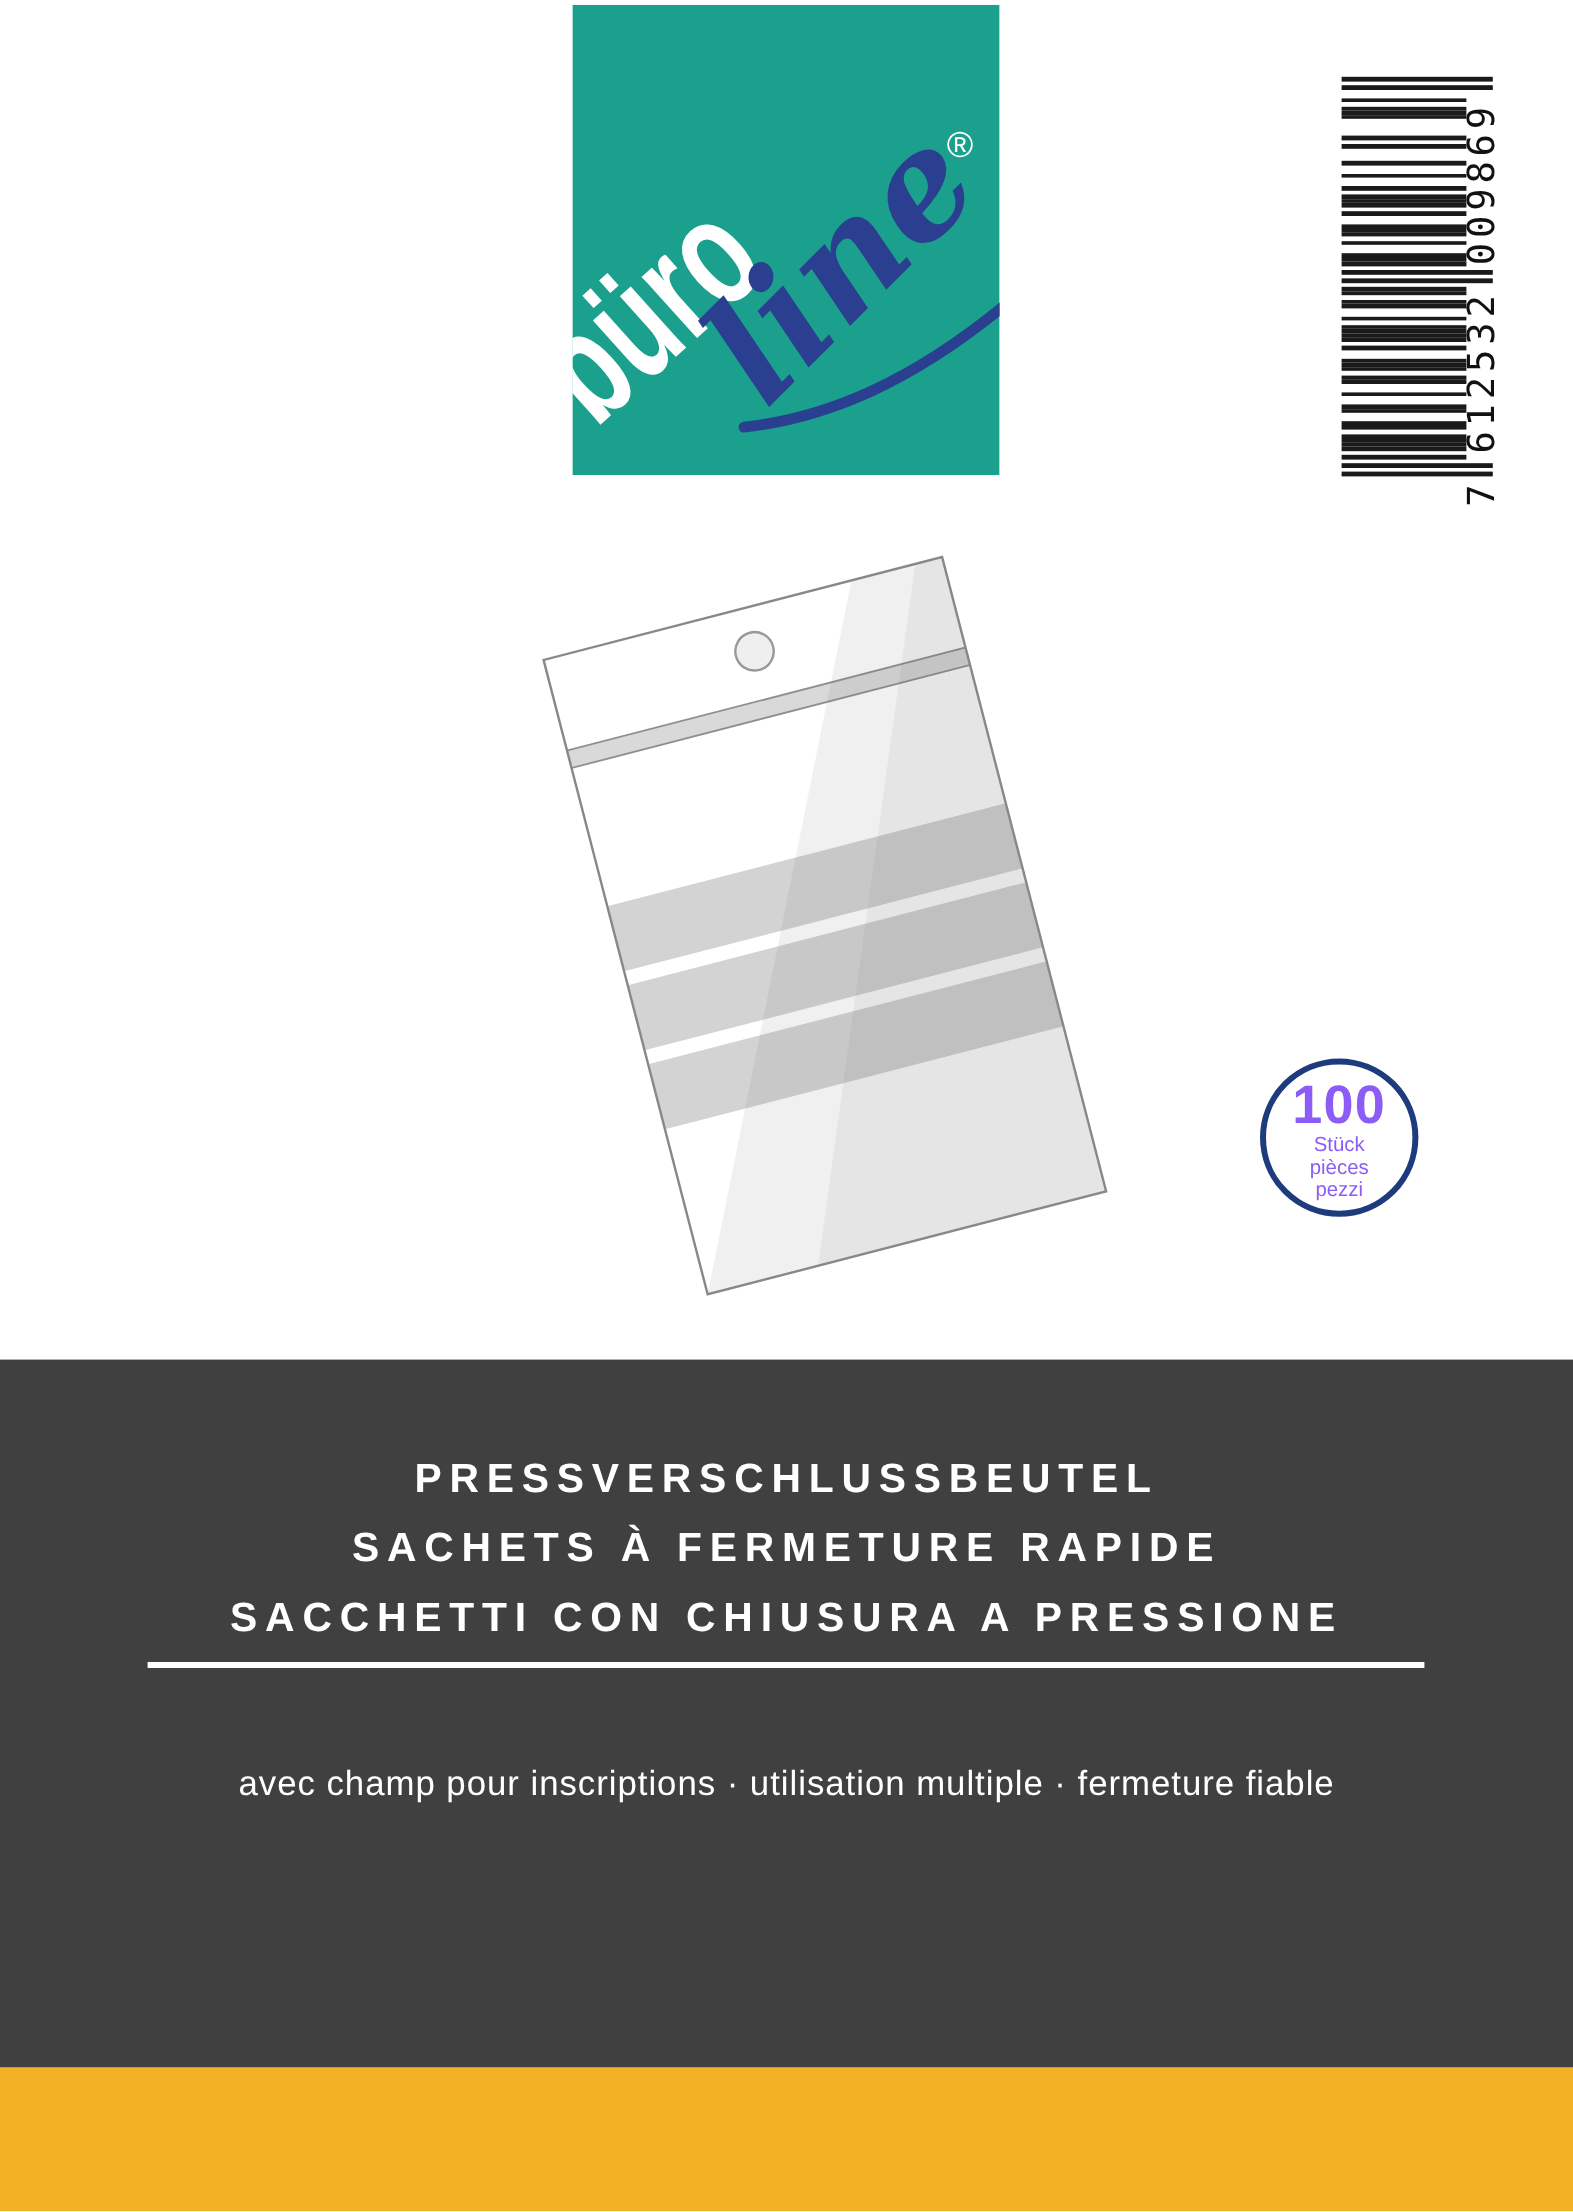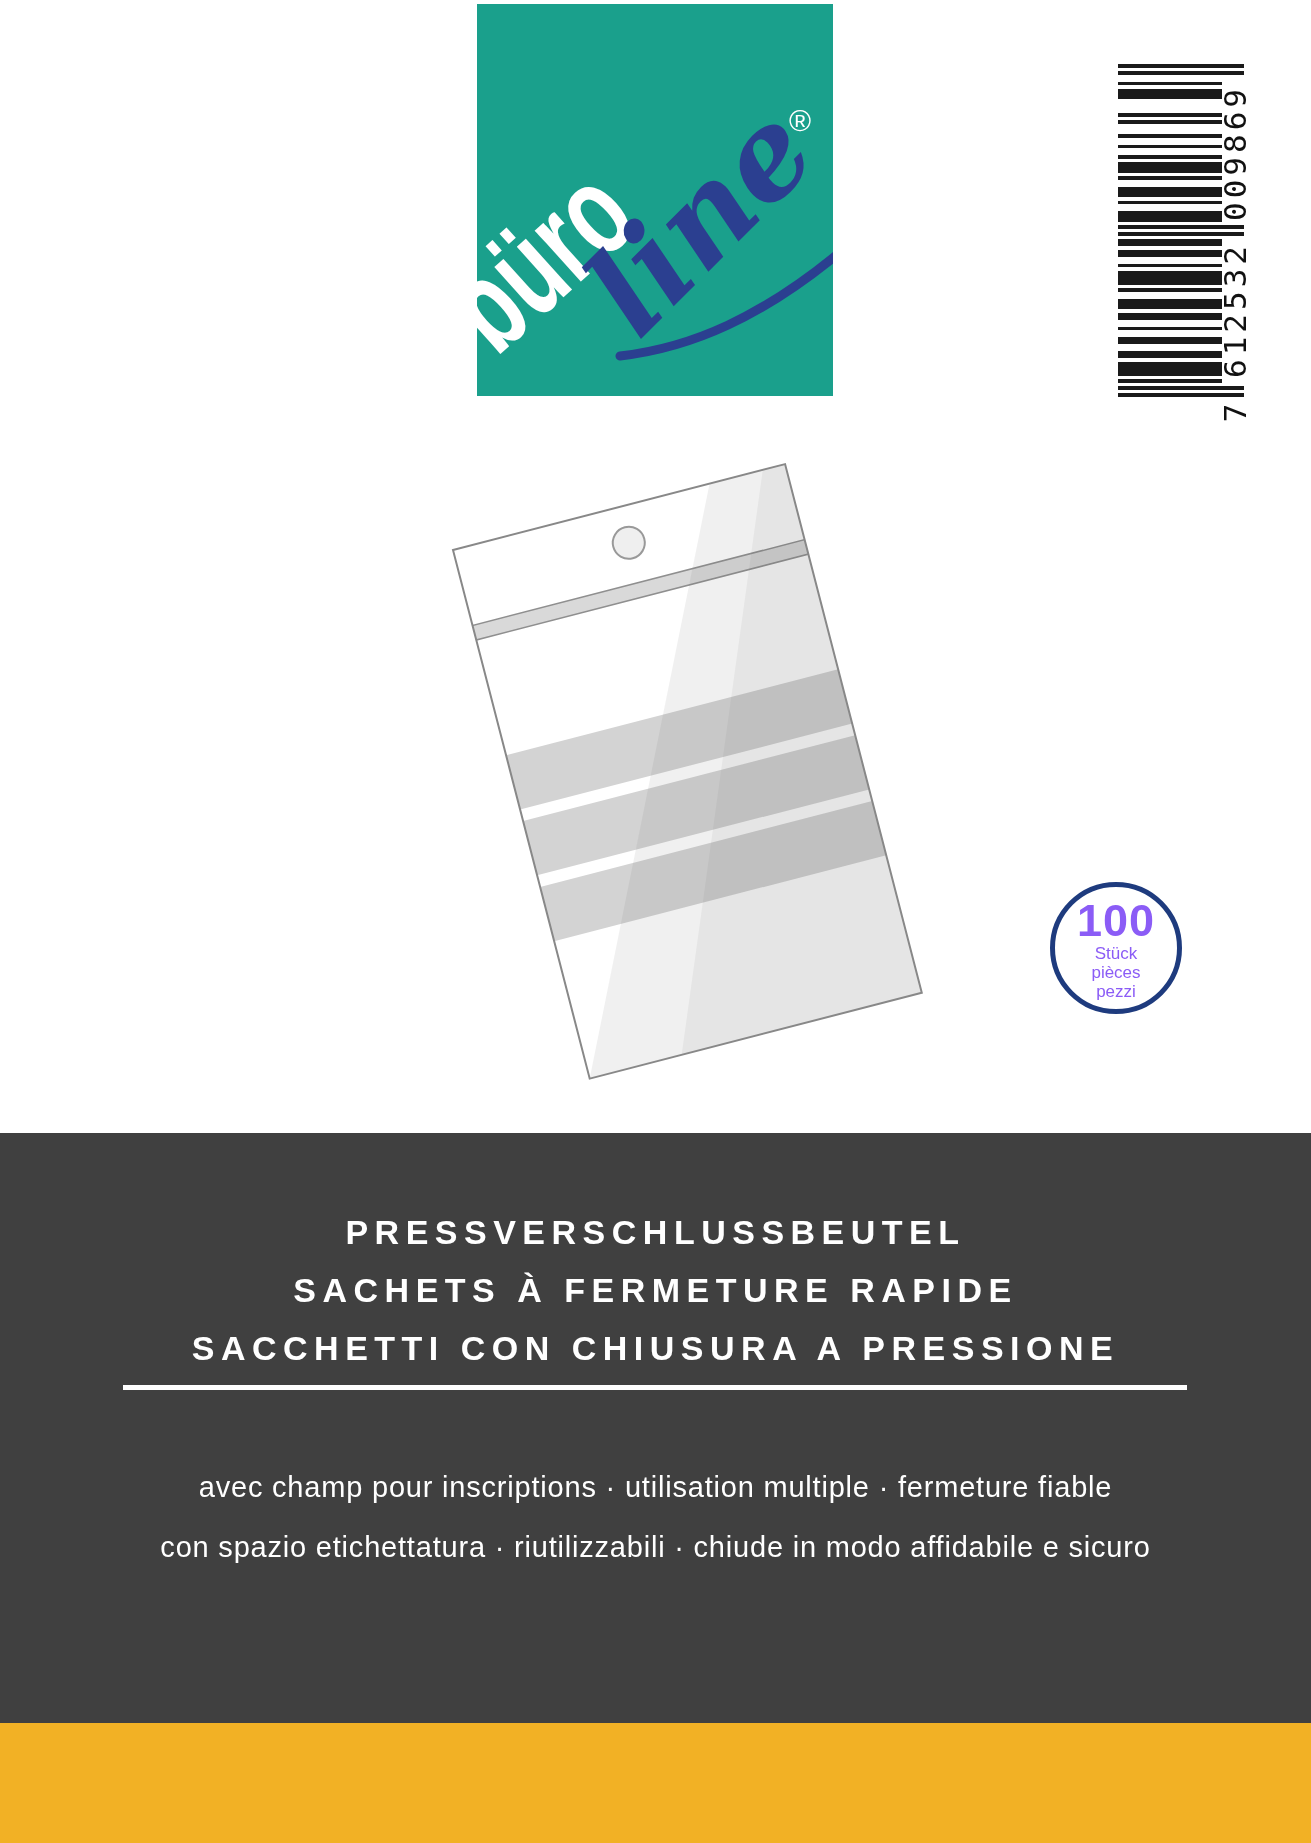--- a/index.html
+++ b/index.html
@@ -90,19 +90,18 @@
 
   <div class="band">
     <div class="titles">
       <div class="title">PRESSVERSCHLUSSBEUTEL</div>
       <div class="title">SACHETS À FERMETURE RAPIDE</div>
       <div class="title">SACCHETTI CON CHIUSURA A PRESSIONE</div>
     </div>
     <div class="divider"></div>
     <div class="features">
       <div class="feature">avec champ pour inscriptions · utilisation multiple · fermeture fiable</div>
-      <div class="feature">con spazio etichettatura · riutilizzabili · chiude in modo affidabile e sicuro</div>
     </div>
   </div>
 
   <div class="accent"></div>
 
 </div>
 
 </body></html>

